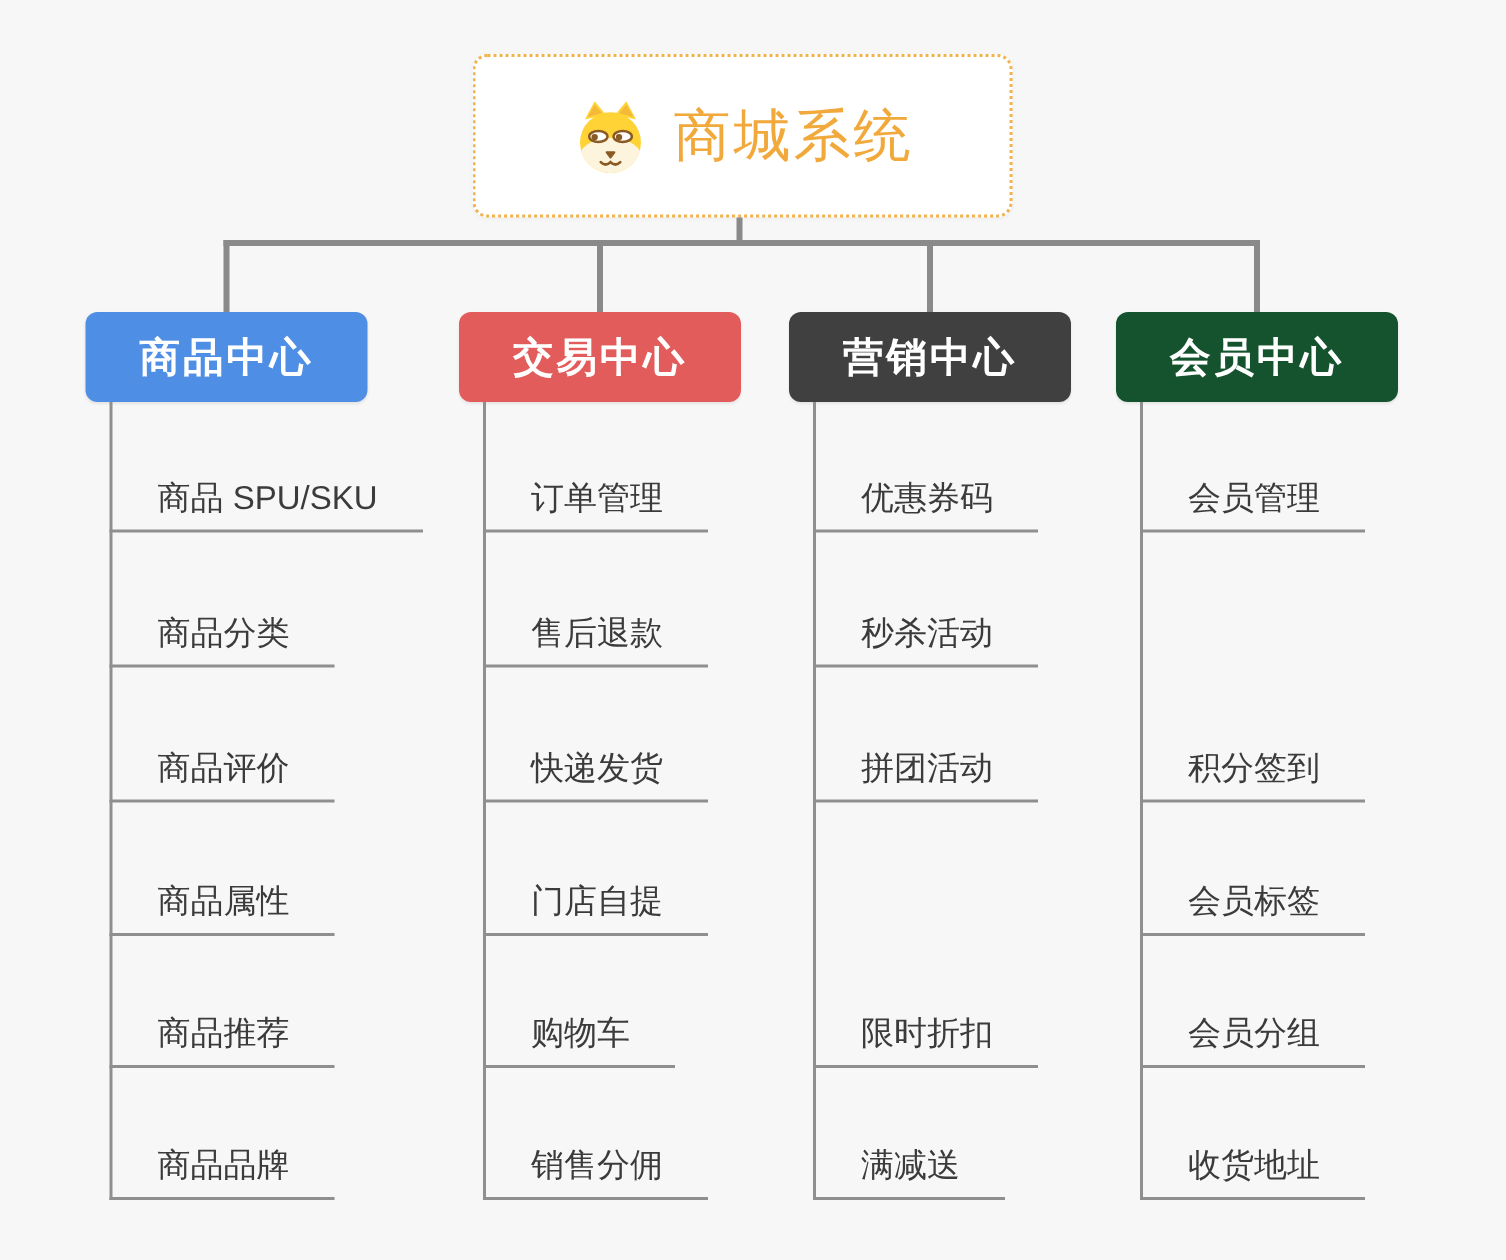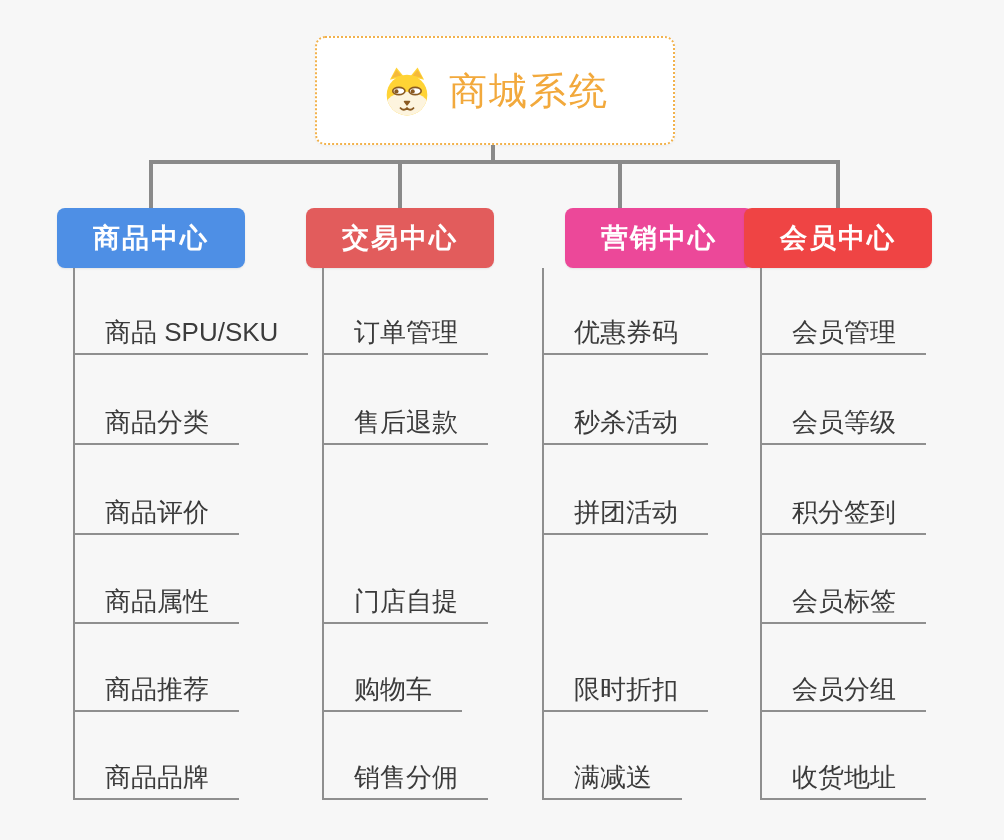--- a/index.html
+++ b/index.html
@@ -68,21 +68,21 @@
 
   .trunk{
     position:absolute;left:16px;top:60px;
     width:2px;height:532px;
     background:#8f8f8f;
   }
 
   .sub-item{
     position:absolute;left:16px;
     white-space:nowrap;
-    font-size:26px;
+    font-size:22px;
     color:#3b3b3b;
     line-height:28px;
     padding:0 30px 7px 32px;
     border-bottom:2px solid #8f8f8f;
     cursor:pointer;
   }
   .i0{top:110px;}
   .i1{top:200px;}
   .i2{top:290px;}
   .i3{top:379px;}
@@ -143,39 +143,39 @@
     <div class="sub-item i3">商品属性</div>
     <div class="sub-item i4">商品推荐</div>
     <div class="sub-item i5">商品品牌</div>
   </div>
 
   <div class="column col-1">
     <div class="branch-box" style="background-color: rgb(226, 92, 92);">交易中心</div>
     <div class="trunk"></div>
     <div class="sub-item i0">订单管理</div>
     <div class="sub-item i1">售后退款</div>
+    <div class="sub-item i2">快递发货</div>
     <div class="sub-item i3">门店自提</div>
     <div class="sub-item i4">购物车</div>
     <div class="sub-item i5">销售分佣</div>
   </div>
 
   <div class="column col-2">
-    <div class="branch-box" style="background-color: #ec4899; margin-left: 39px;">营销中心</div>
+    <div class="branch-box" style="background-color: #404040;">营销中心</div>
     <div class="trunk"></div>
     <div class="sub-item i0">优惠券码</div>
     <div class="sub-item i1">秒杀活动</div>
     <div class="sub-item i2">拼团活动</div>
     <div class="sub-item i4">限时折扣</div>
     <div class="sub-item i5">满减送</div>
   </div>
 
   <div class="column col-3">
-    <div class="branch-box" style="background-color: #ef4444;">会员中心</div>
+    <div class="branch-box" style="background-color: #14532d;">会员中心</div>
     <div class="trunk"></div>
     <div class="sub-item i0">会员管理</div>
-    <div class="sub-item i1">会员等级</div>
     <div class="sub-item i2">积分签到</div>
     <div class="sub-item i3">会员标签</div>
     <div class="sub-item i4">会员分组</div>
     <div class="sub-item i5">收货地址</div>
   </div>
 
 </div>
 
 </body></html>

